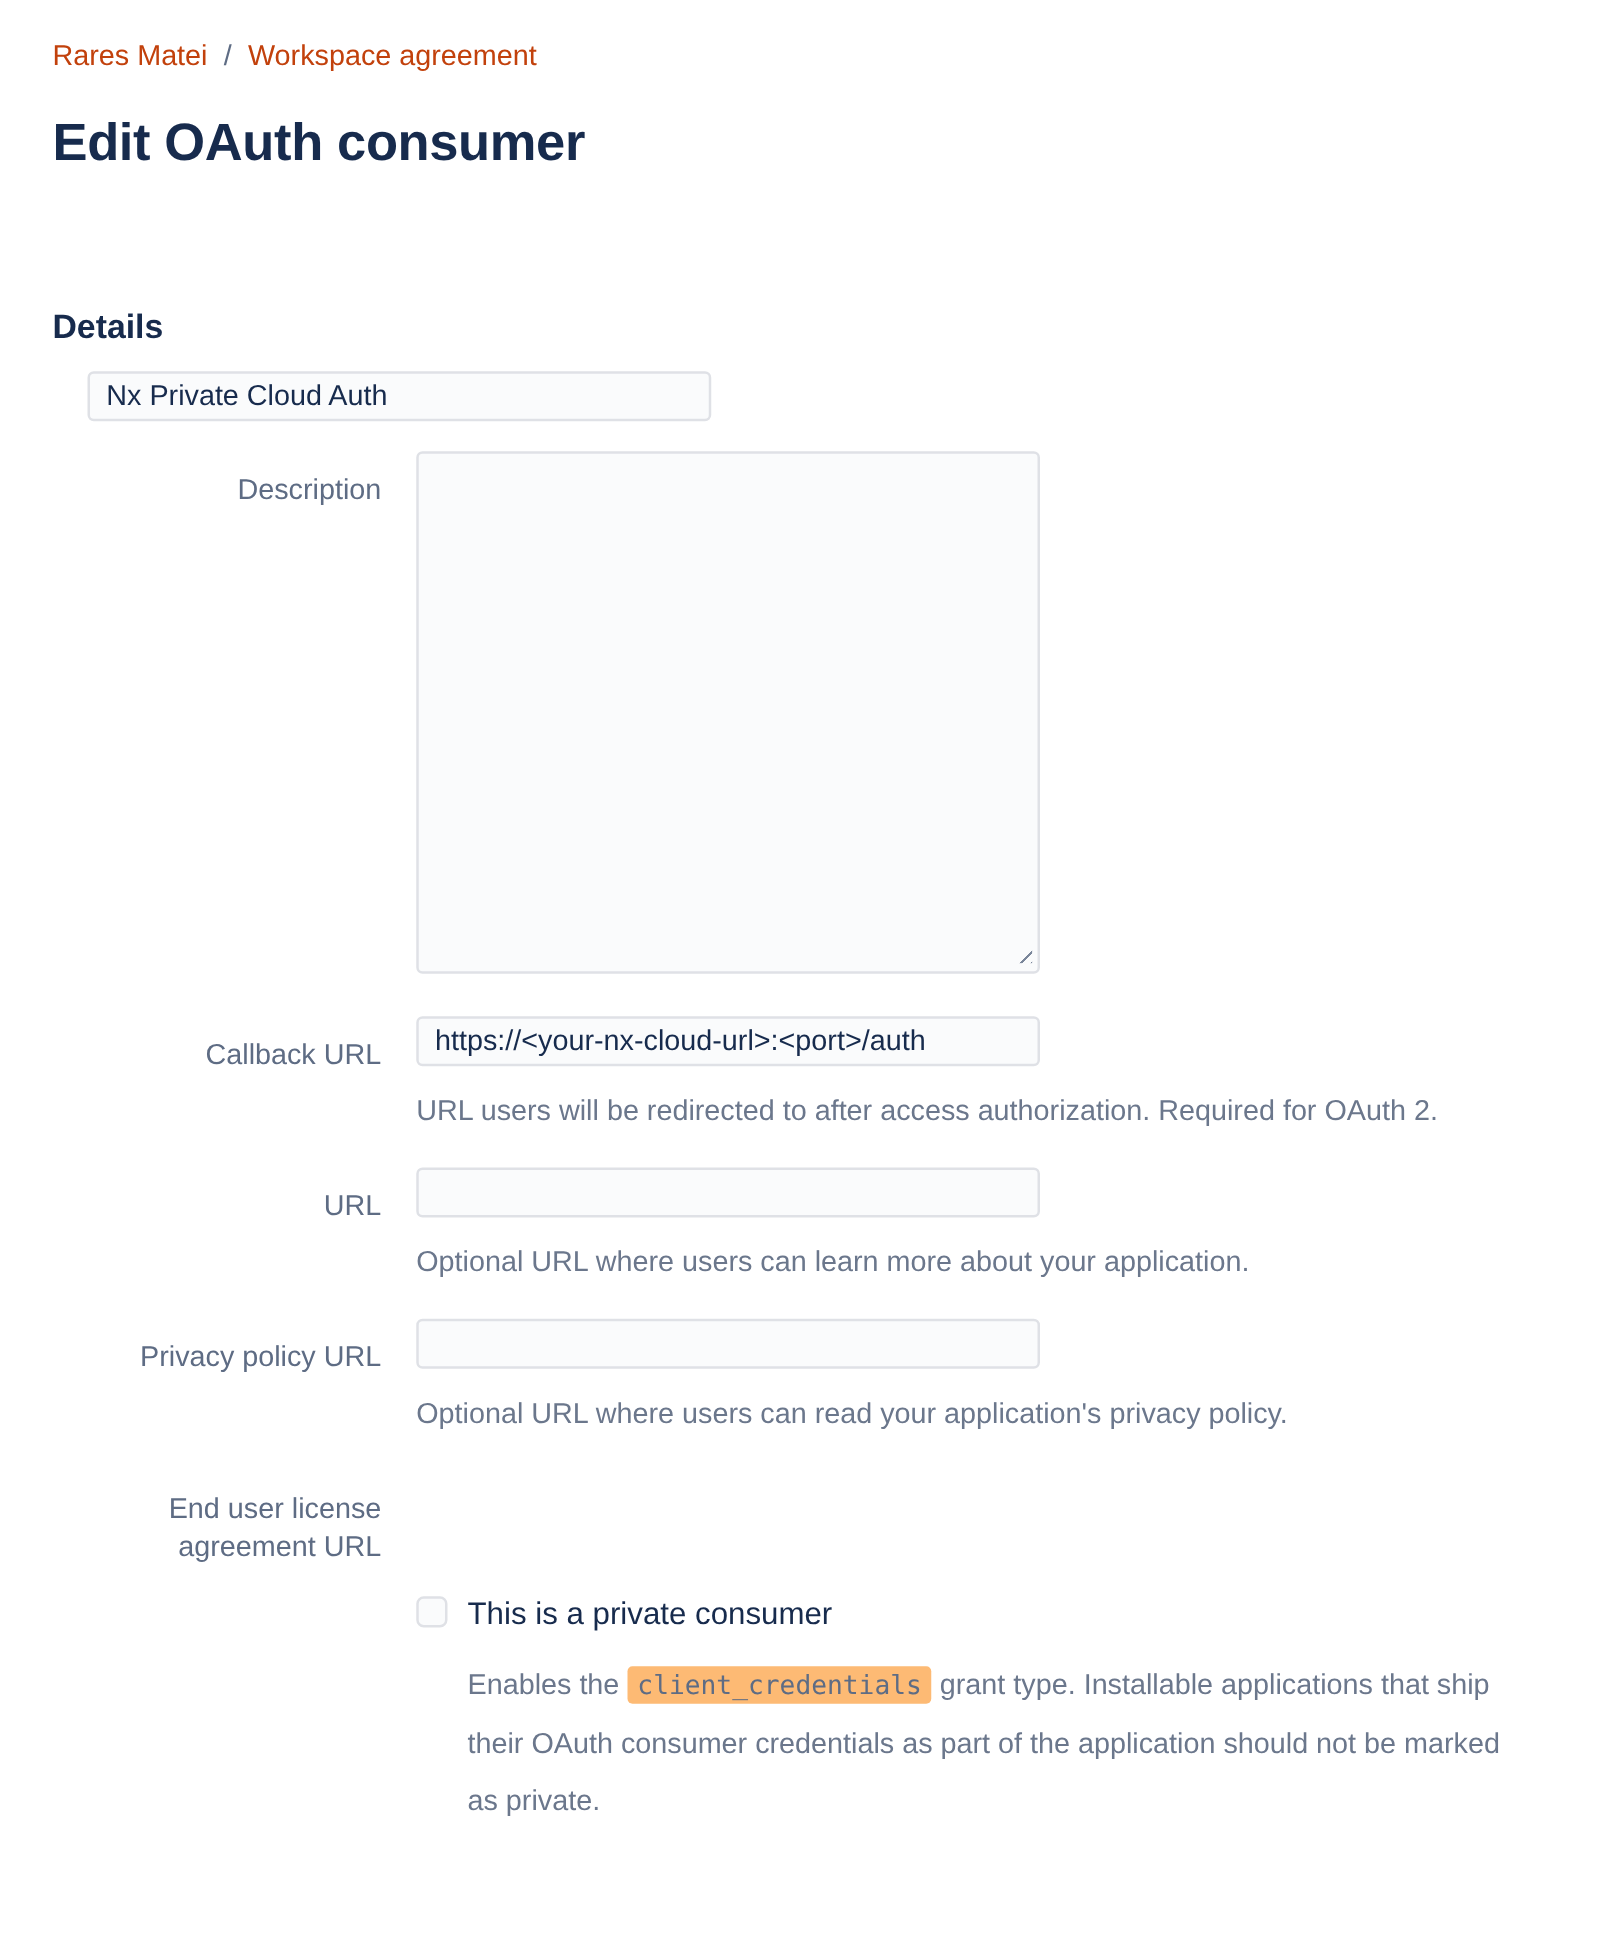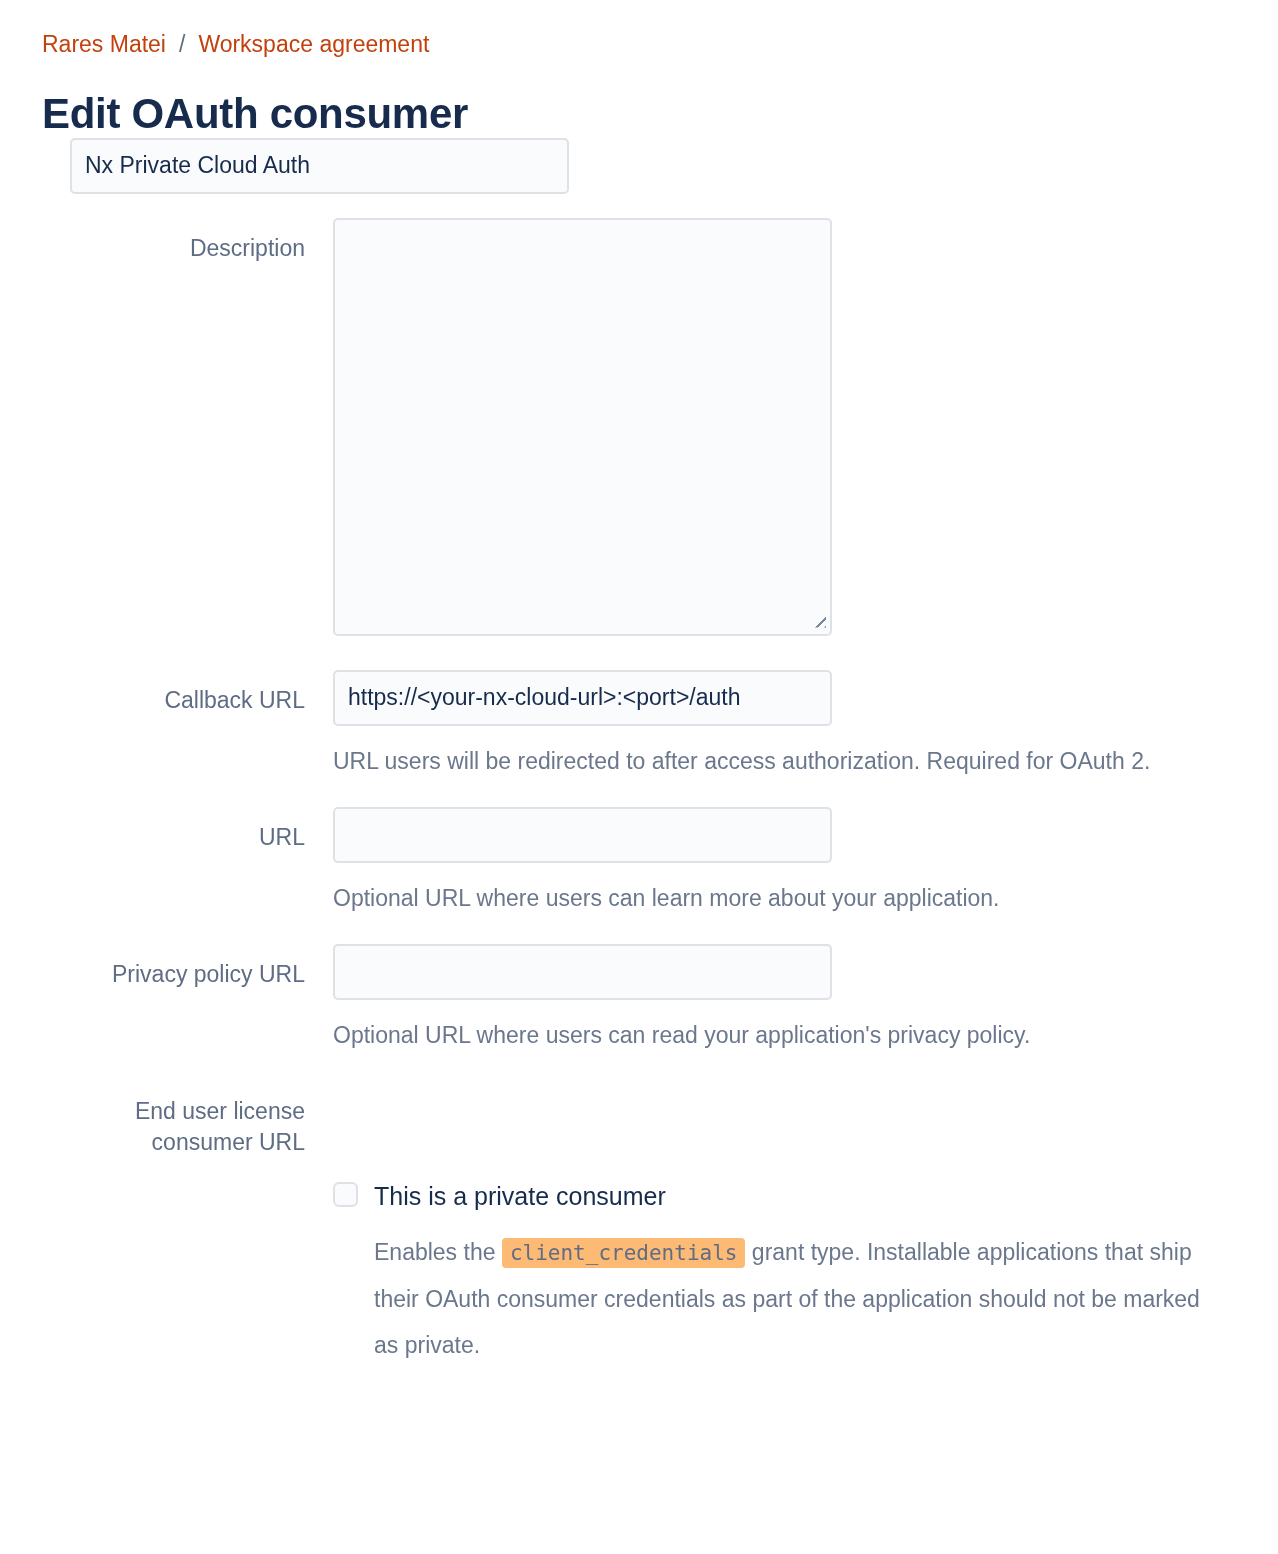--- a/index.html
+++ b/index.html
@@ -46,21 +46,21 @@
     color: #de350b;
     font-size: 17px;
     vertical-align: super;
     line-height: 0;
   }
   .field-col { margin-left: 28px; flex: 1 1 auto; min-width: 0; }
 
   .text-input {
     display: block;
     width: 499px;
-    height: 56px;
+    height: 40px;
     background: #fafbfc;
     border: 2px solid #dfe1e6;
     border-radius: 5px;
     padding: 10px 13px;
     font-size: 23px;
     color: #172b4d;
     font-family: inherit;
     outline: none;
   }
   textarea.text-input {
@@ -131,20 +131,21 @@
 <div class="page">
 
   <nav class="breadcrumb">
     <a>Rares Matei</a><span class="sep">/</span><a>Workspace agreement</a>
   </nav>
 
   <h1 class="page-title">Edit OAuth consumer</h1>
 
   <form>
 
+    <h2 class="section-title">Details</h2>
 
     <div class="form-row">
       <div class="field-col">
         <input type="text" class="text-input" value="Nx Private Cloud Auth" style="">
       </div>
     </div>
 
     <div class="form-row row-gap-xl">
       <div class="label-col">Description</div>
       <div class="field-col">
@@ -173,21 +174,21 @@
 
     <div class="form-row row-gap-lg">
       <div class="label-col">Privacy policy URL</div>
       <div class="field-col">
         <input type="text" class="text-input" style="">
         <p class="helper">Optional URL where users can read your application's privacy policy.</p>
       </div>
     </div>
 
     <div class="form-row">
-      <div class="label-col">End user license consumer URL</div>
+      <div class="label-col">End user license agreement URL</div>
     </div>
 
     <div class="form-row">
       <div class="label-col"></div>
       <div class="field-col">
         <div class="checkbox-line">
           <input type="checkbox" class="checkbox" style="">
           <label class="checkbox-label">This is a private consumer</label>
         </div>
         <p class="consumer-help"><span>Enables the </span><code class="code">client_credentials</code><span> grant type. Installable applications that ship their OAuth consumer credentials as part of the application should not be marked as private.</span></p>

